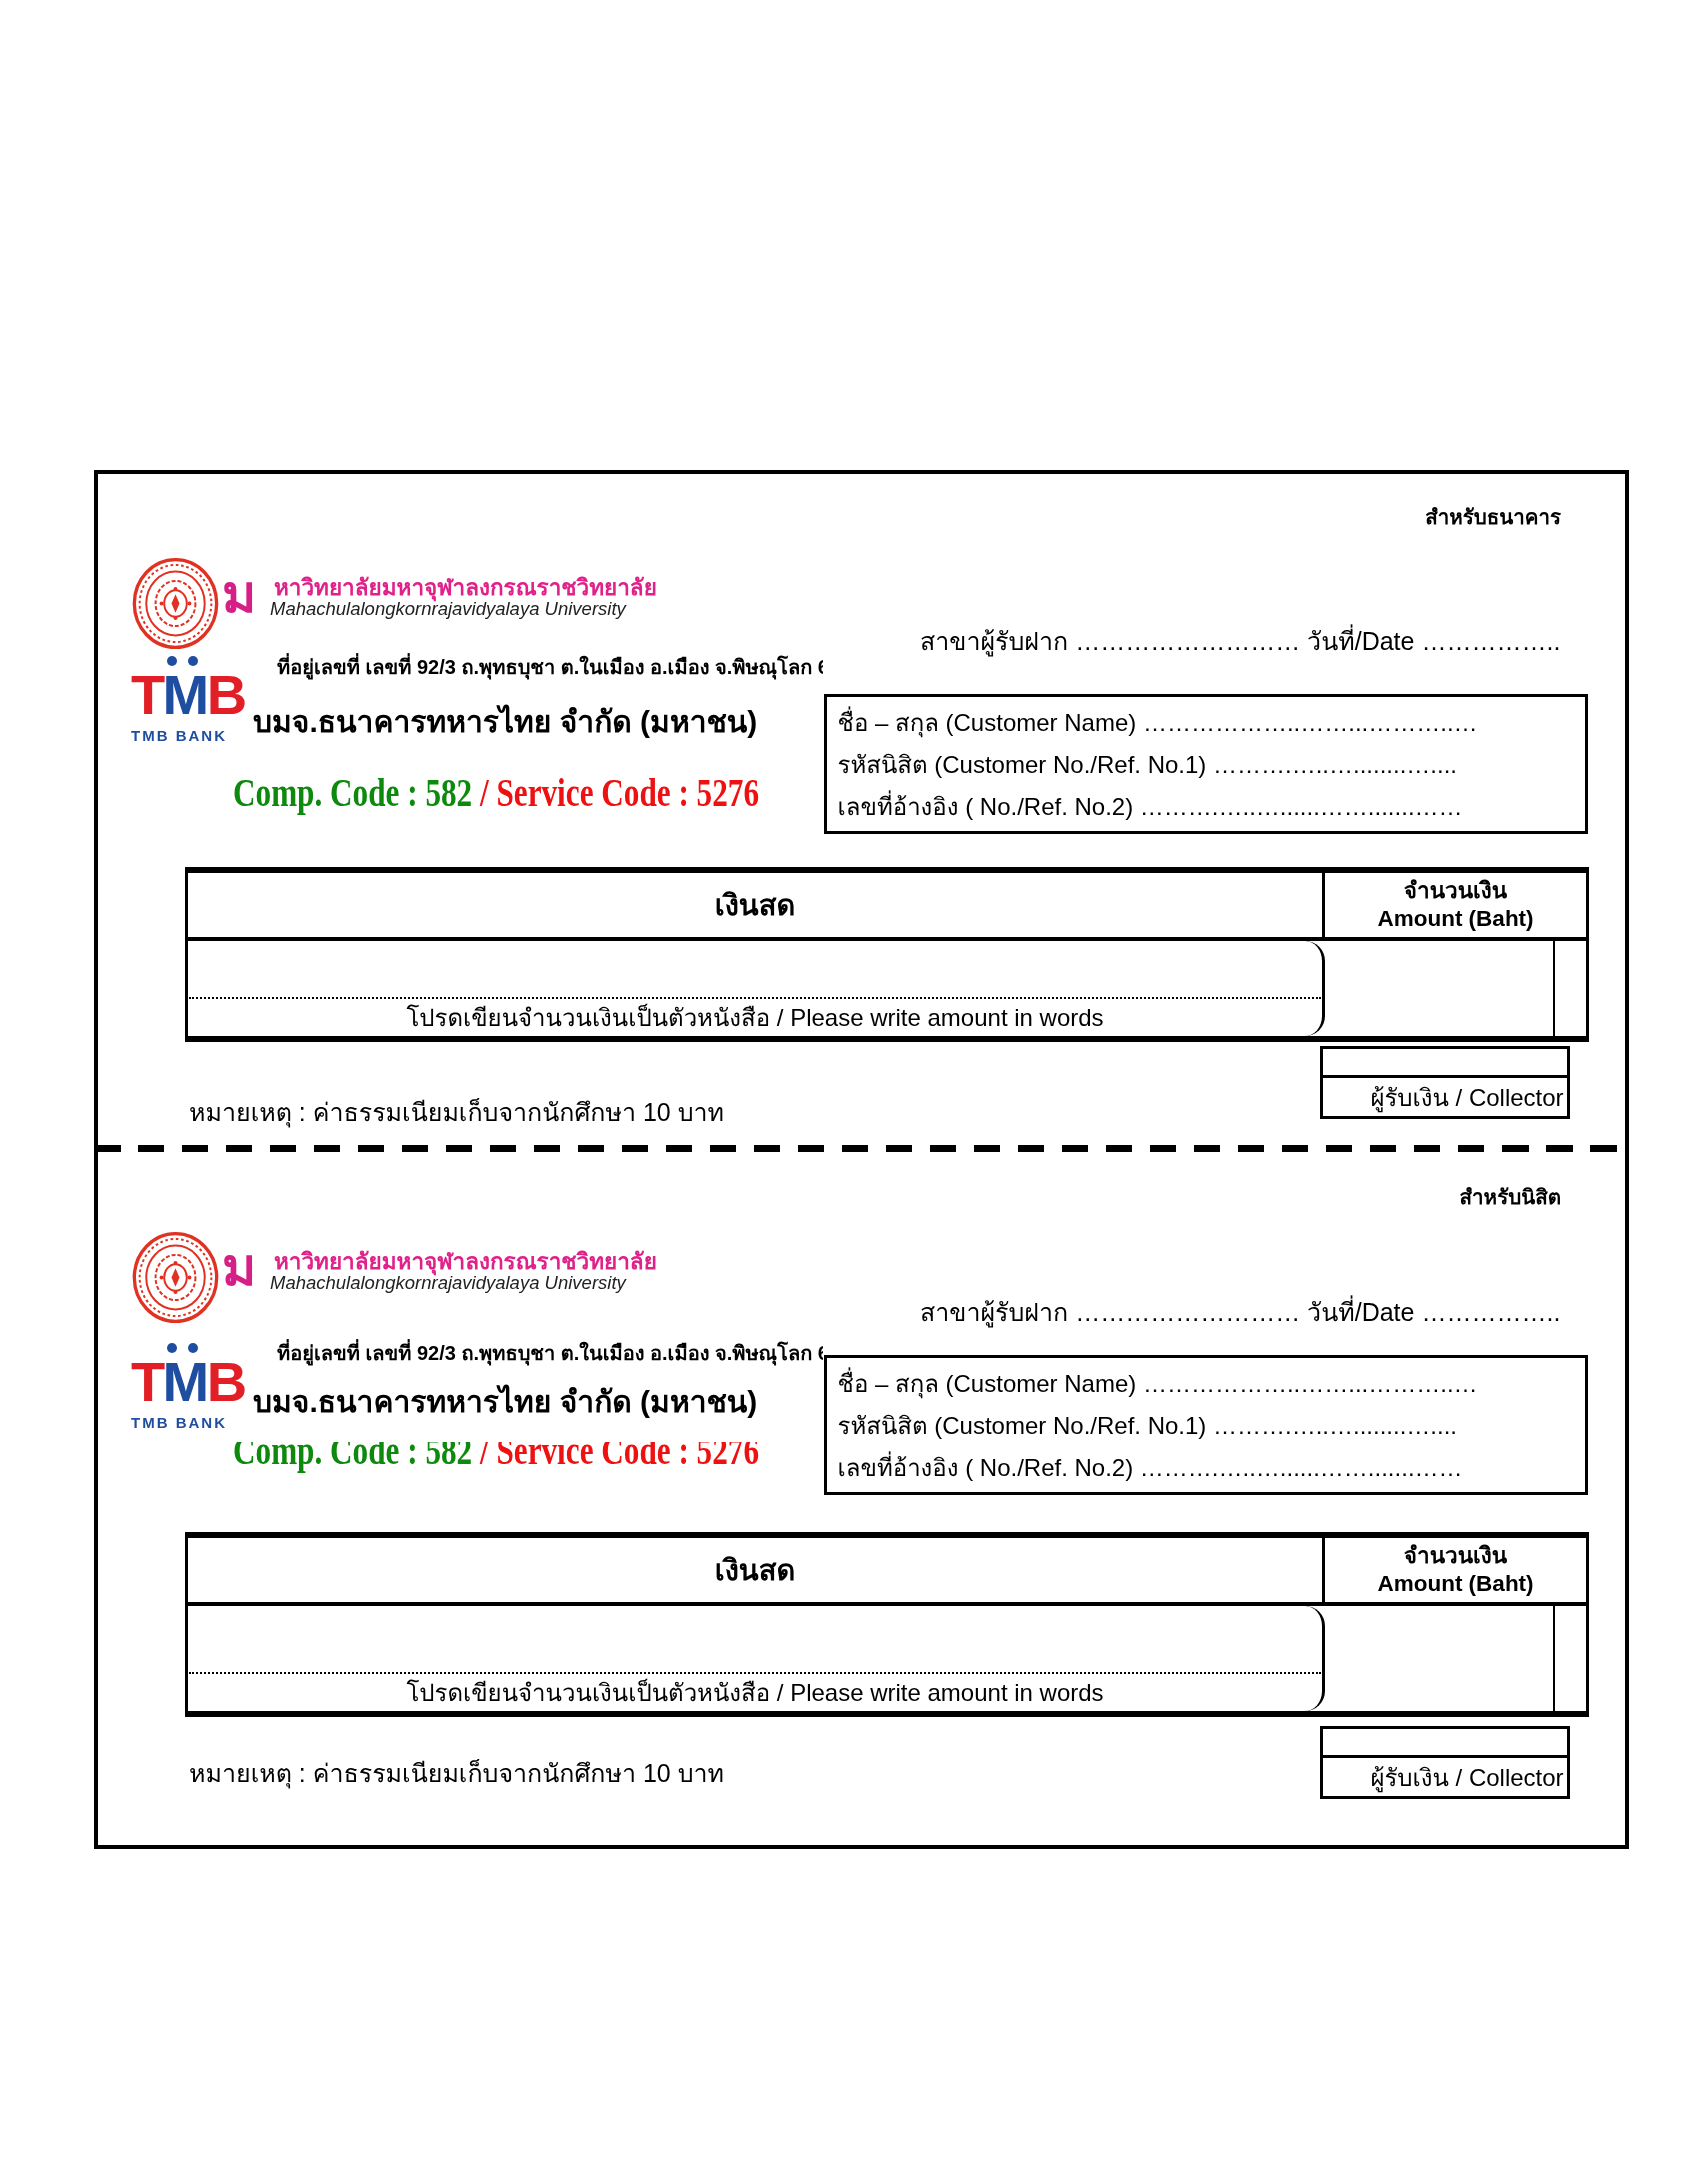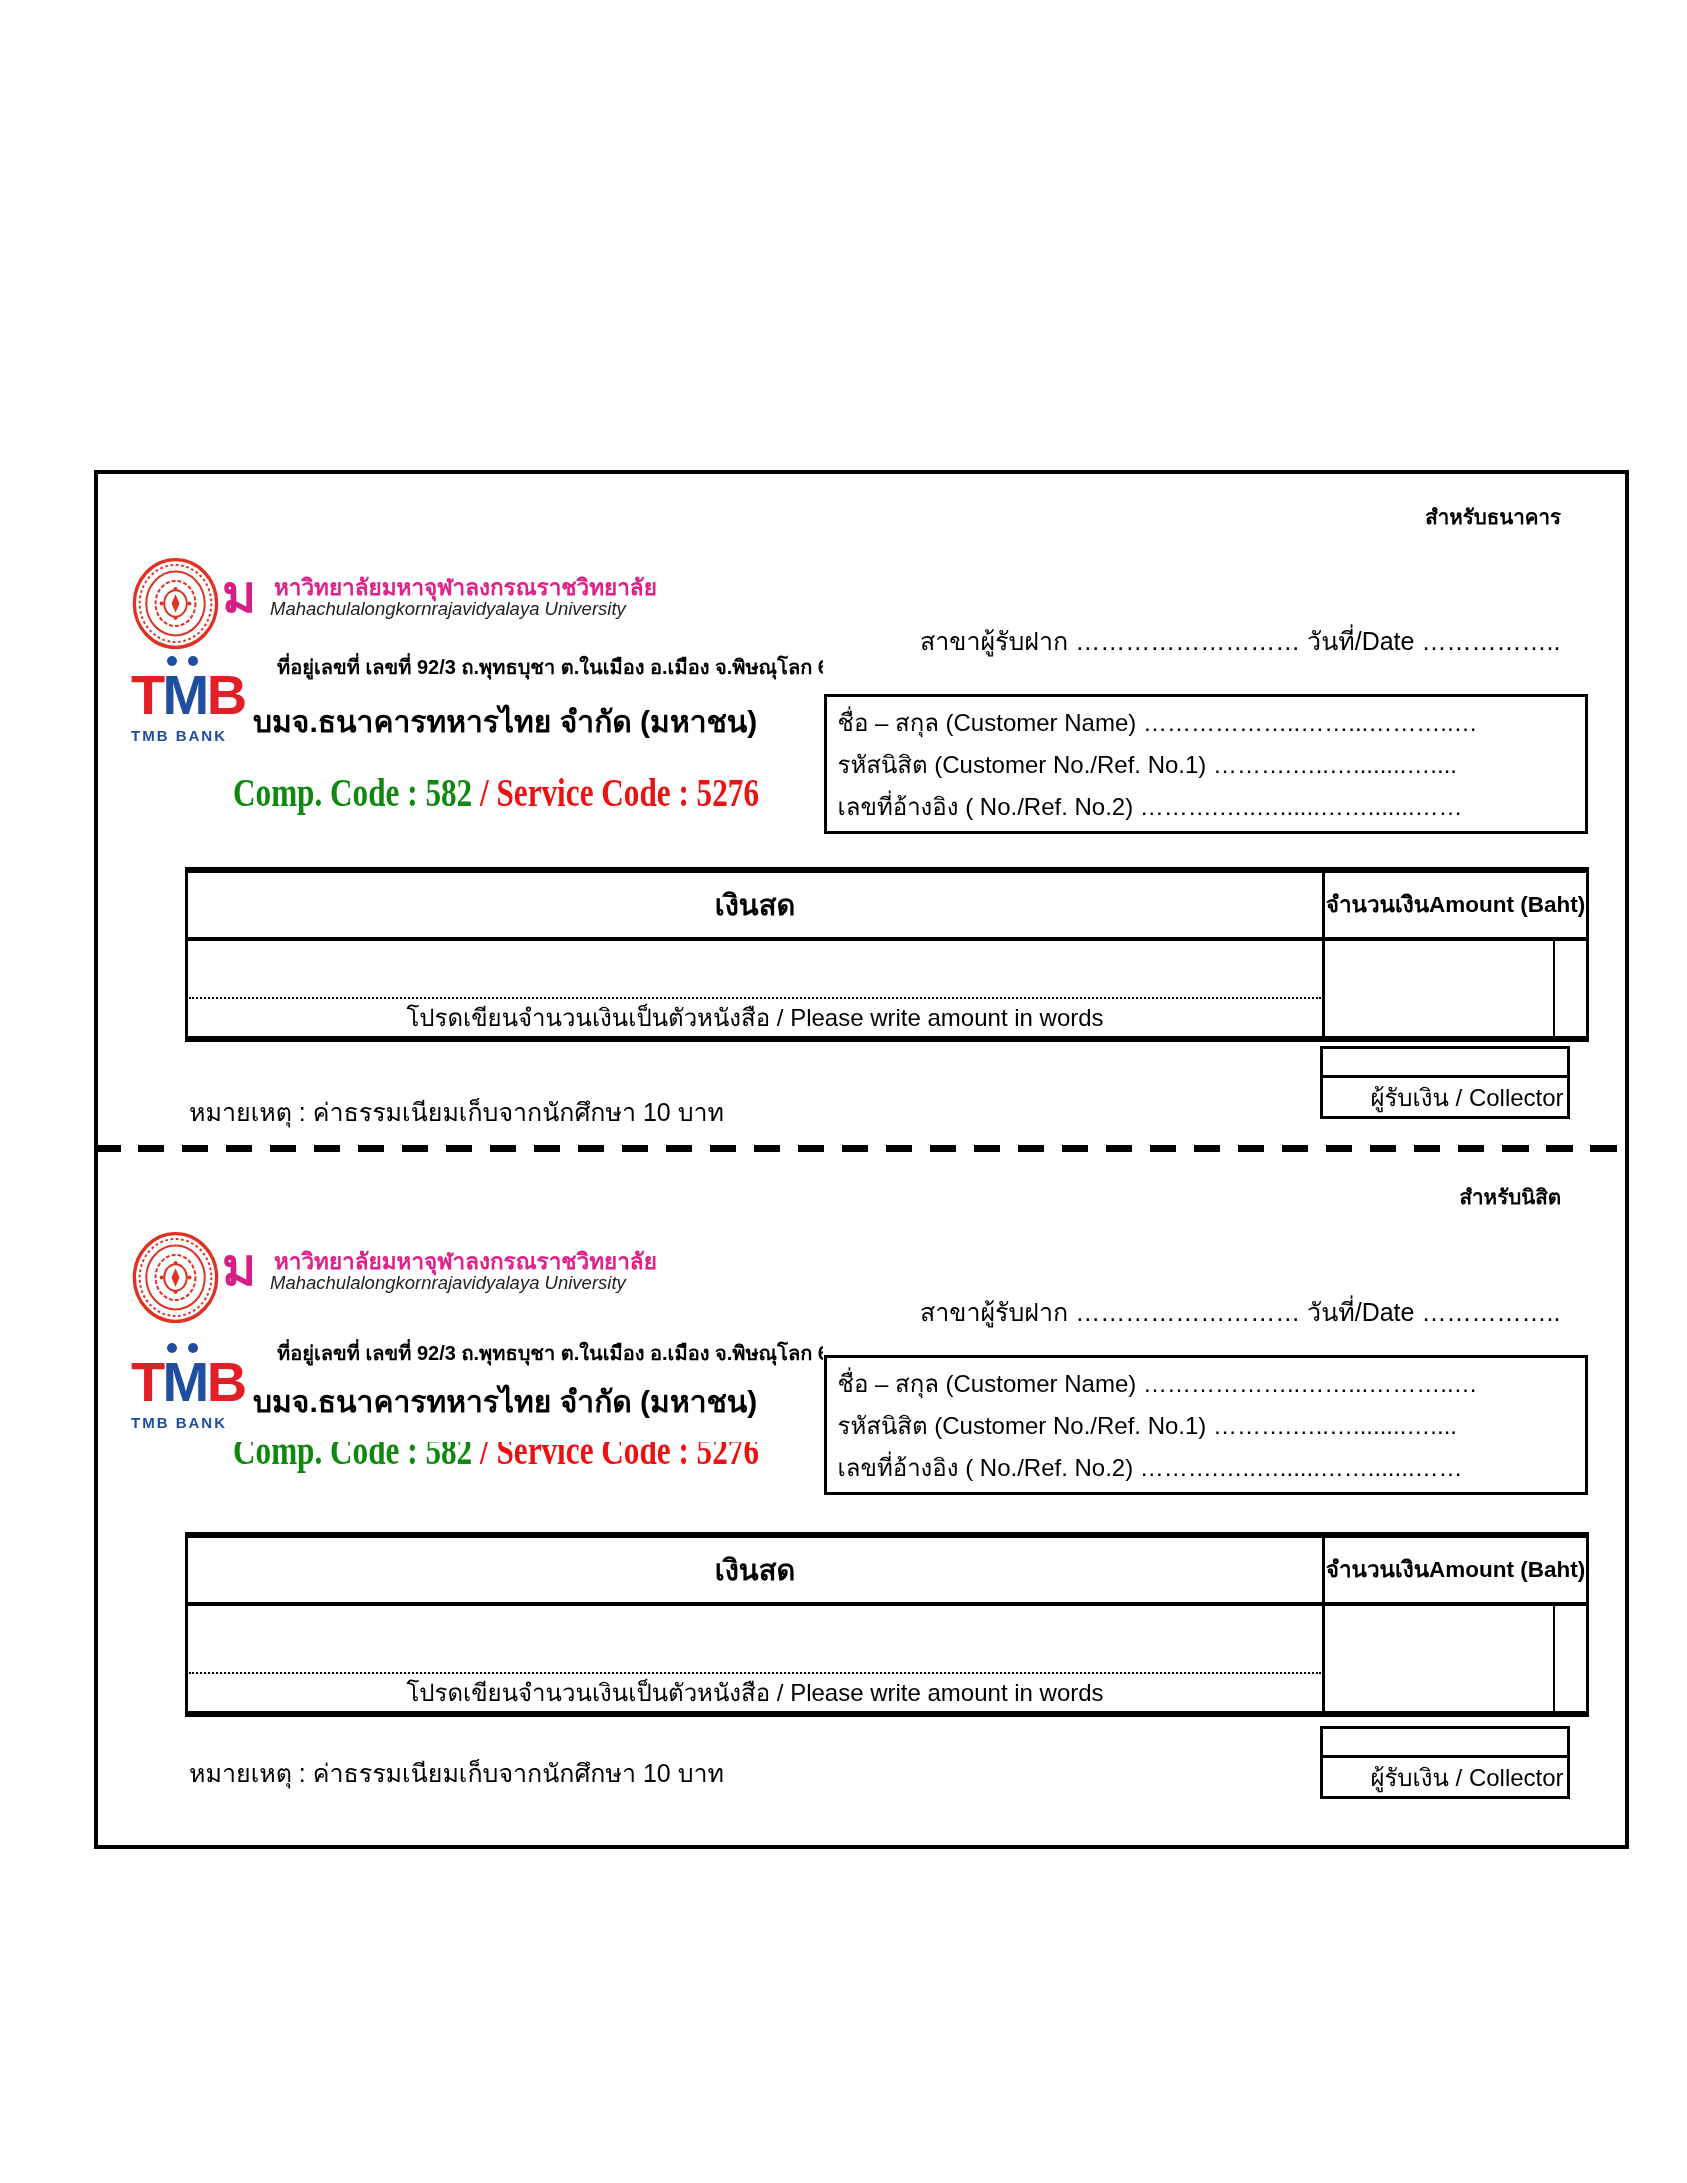--- a/index.html
+++ b/index.html
@@ -85,28 +85,28 @@
     position:absolute;left:185px;top:397px;width:1404px;box-sizing:border-box;
     border:3.3px solid #000;border-top-width:6px;border-bottom-width:6px;background:#fff;
   }
   .sec-lower .bill-table{top:382px;}
   .tbl-header{display:flex;height:64px;border-bottom:4px solid #000;}
   .tbl-header .cell-cash{
     width:1137px;border-right:3.3px solid #000;box-sizing:border-box;
     display:flex;align-items:center;justify-content:center;font-size:29px;font-weight:bold;
   }
   .tbl-header .cell-amount{
-    flex:1;display:flex;flex-direction:row;align-items:center;justify-content:center;
+    flex:1;display:flex;flex-direction:column;align-items:center;justify-content:center;
     font-size:22.5px;font-weight:bold;line-height:1.25;
   }
   .tbl-body{display:flex;height:95px;}
   .sec-lower .tbl-body{height:105px;}
   .tbl-body .cell-words{
     width:1137px;border-right:3.3px solid #000;box-sizing:border-box;
-    display:flex;flex-direction:column;
+    display:flex;flex-direction:column;border-radius:20px;
   }
   .cell-words .spacer{flex:1;}
   .cell-words .dotline{height:0;border-top:2.6px dotted #000;margin:0 1.3px;}
   .cell-words .words-label{
     height:37px;display:flex;align-items:center;justify-content:center;font-size:24px;
   }
   .tbl-body .cell-amount-body{width:230px;border-right:2.6px solid #000;box-sizing:border-box;}
   .tbl-body .cell-satang{flex:1;}
 
   .note{position:absolute;left:189px;top:622px;font-size:25px;white-space:nowrap;}

